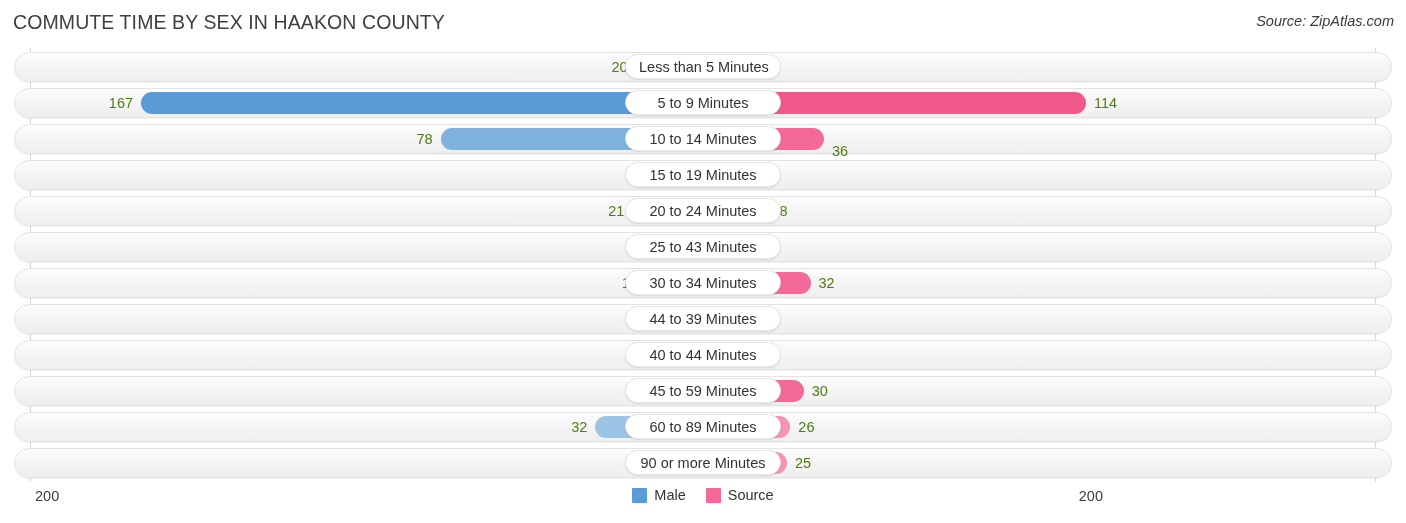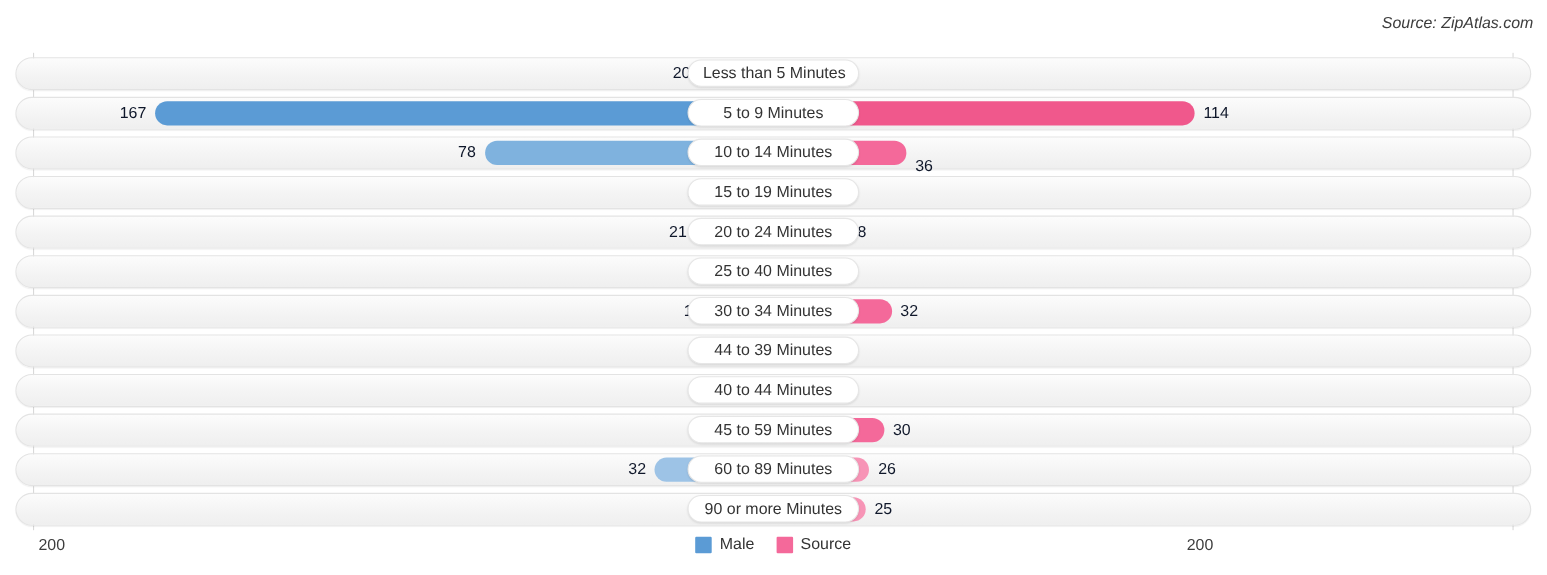--- a/index.html
+++ b/index.html
@@ -88,21 +88,21 @@
   .bar-female {
     border-radius: 11px;
     background: #f57fa8;
   }
 
   .val {
     position: absolute;
     height: 22px;
     line-height: 22px;
     font-size: 14.5px;
-    color: #0f172a;
+    color: #4d7c0f;
     white-space: nowrap;
     z-index: 3;
   }
   .val-male   { text-align: right; }
   .val-female { text-align: left;  }
 
   .pill {
     position: absolute;
     height: 25px;
     line-height: 25px;
@@ -157,20 +157,21 @@
     width: 15px;
     height: 15px;
     border-radius: 1px;
     display: inline-block;
   }
 </style>
 </head>
 <body>
 
 <div id="header">
+  <div id="chart-title">COMMUTE TIME BY SEX IN HAAKON COUNTY</div>
   <div id="source-label">Source: ZipAtlas.com</div>
 </div>
 
 <div id="plot">
   <div class="axis-line" id="axis-left"></div>
   <div class="axis-line" id="axis-right"></div>
   <div id="rows-container">
       <div class="row" style="top: 4px;"></div>
       <div class="bar bar-male" style="left: 635.7px; width: 67.3px; top: 8px; background: rgb(157, 195, 230);"></div>
       <div class="bar bar-female" style="left: 703px; width: 55px; top: 8px; background: rgb(247, 148, 182);"></div>
@@ -199,21 +200,21 @@
       <div class="bar bar-male" style="left: 632.335px; width: 70.665px; top: 152px; background: rgb(157, 195, 230);"></div>
       <div class="bar bar-female" style="left: 703px; width: 60.48px; top: 152px; background: rgb(247, 148, 182);"></div>
       <div class="val val-male" style="top: 152px; left: 566.335px; width: 58px;">21</div>
       <div class="val val-female" style="top: 152px; left: 771.48px; width: 58px;">18</div>
       <div class="pill" style="top: 150px; left: 625px; width: 156px;">20 to 24 Minutes</div>
       <div class="row" style="top: 184px;"></div>
       <div class="bar bar-male" style="left: 648px; width: 55px; top: 188px; background: rgb(157, 195, 230);"></div>
       <div class="bar bar-female" style="left: 703px; width: 55px; top: 188px; background: rgb(247, 148, 182);"></div>
       <div class="val val-male" style="top: 188px; left: 582px; width: 58px;">0</div>
       <div class="val val-female" style="top: 188px; left: 766px; width: 58px;">9</div>
-      <div class="pill" style="top: 186px; left: 625px; width: 156px;">25 to 40 Minutes</div>
+      <div class="pill" style="top: 186px; left: 625px; width: 156px;">25 to 43 Minutes</div>
       <div class="row" style="top: 220px;"></div>
       <div class="bar bar-male" style="left: 645.795px; width: 57.205px; top: 224px; background: rgb(157, 195, 230);"></div>
       <div class="bar bar-female" style="left: 703px; width: 107.52px; top: 224px; background: rgb(244, 105, 154);"></div>
       <div class="val val-male" style="top: 224px; left: 579.795px; width: 58px;">17</div>
       <div class="val val-female" style="top: 224px; left: 818.52px; width: 58px;">32</div>
       <div class="pill" style="top: 222px; left: 625px; width: 156px;">30 to 34 Minutes</div>
       <div class="row" style="top: 256px;"></div>
       <div class="bar bar-male" style="left: 648px; width: 55px; top: 260px; background: rgb(157, 195, 230);"></div>
       <div class="bar bar-female" style="left: 703px; width: 55px; top: 260px; background: rgb(247, 148, 182);"></div>
       <div class="val val-male" style="top: 260px; left: 582px; width: 58px;">0</div>

